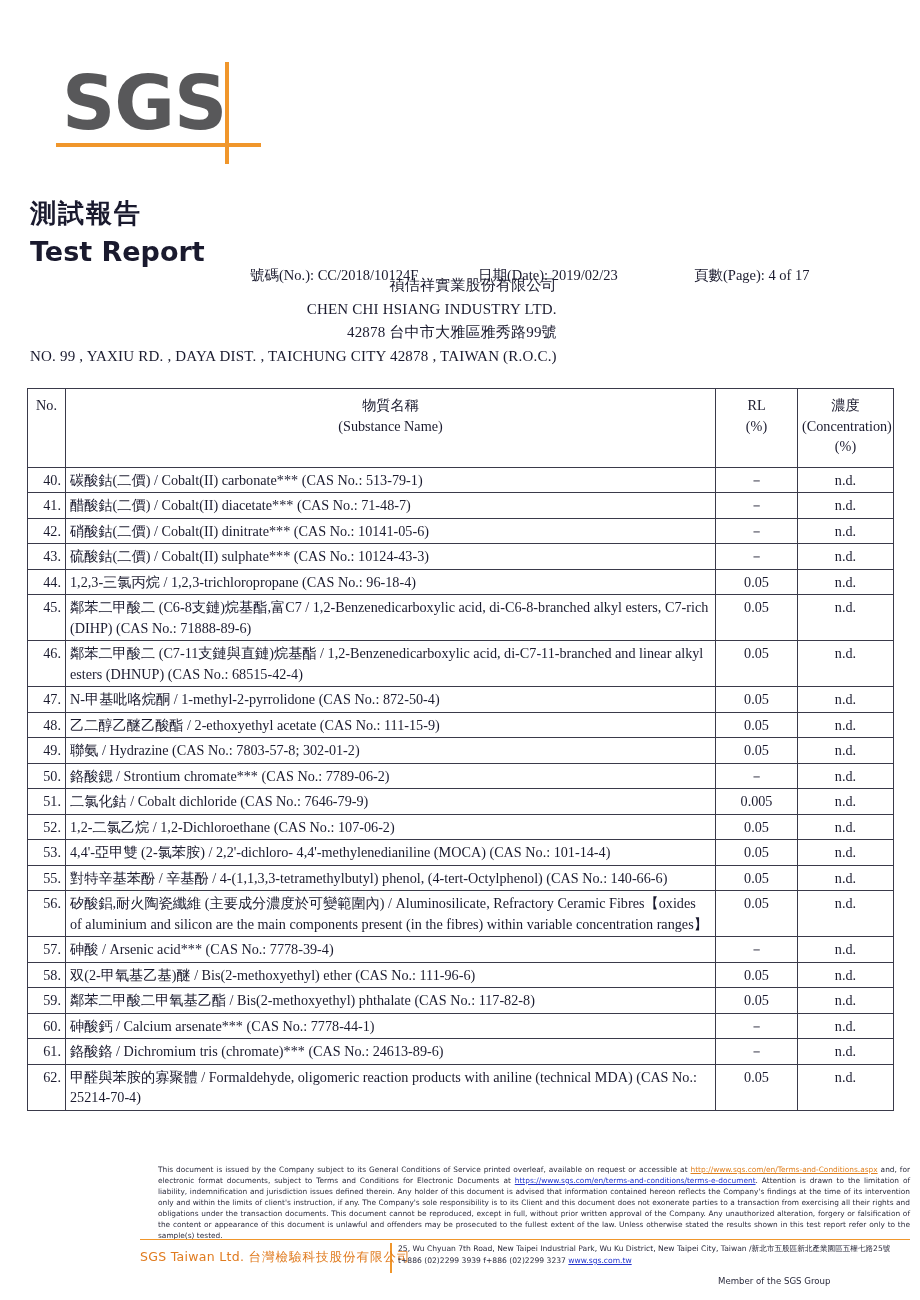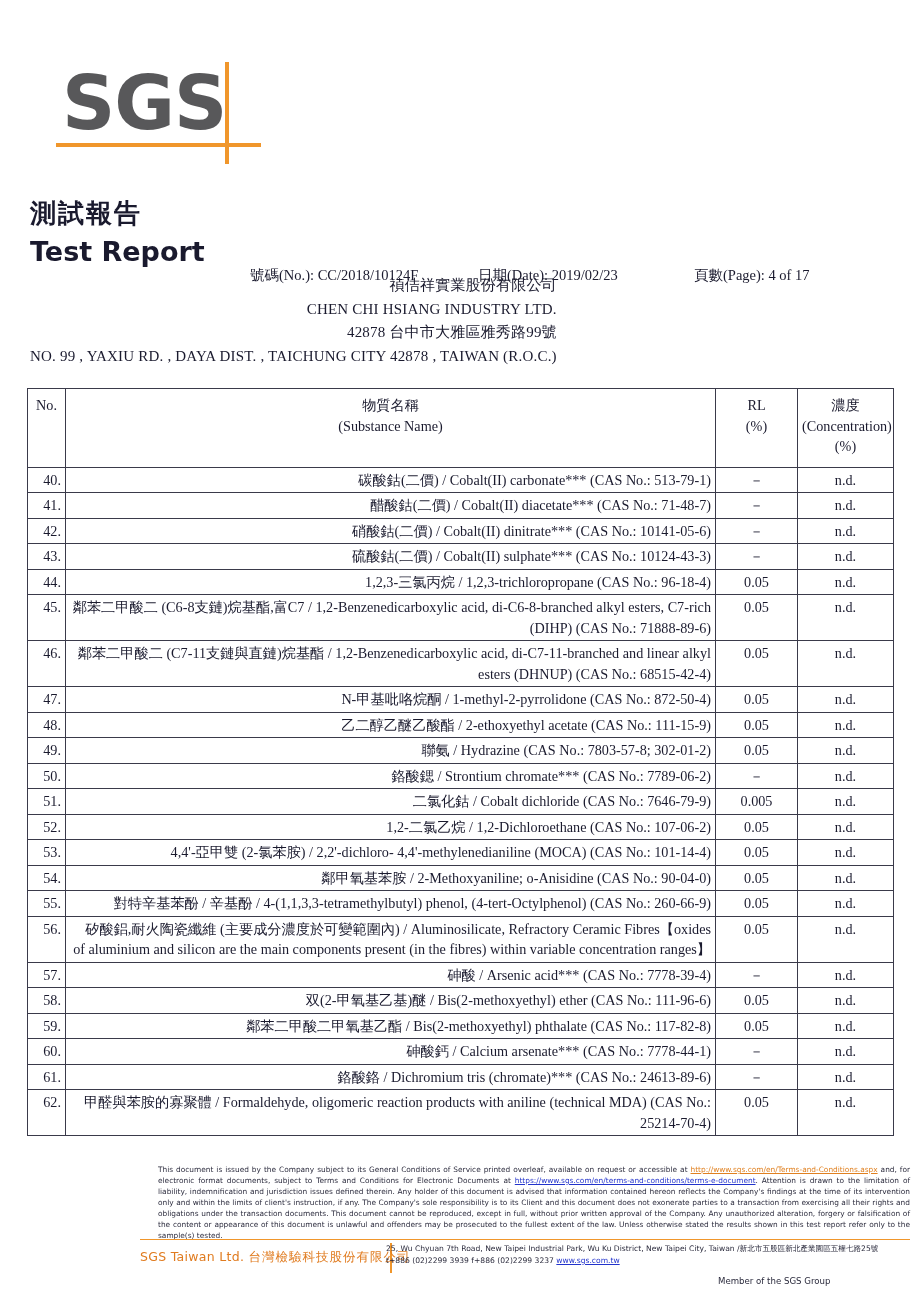--- a/index.html
+++ b/index.html
@@ -121,21 +121,21 @@
     padding-top: 6px;
     padding-bottom: 10px;
     margin-top: 35px;
   }
   col.c-no    { width: 38px; }
   col.c-name  { width: 650px; }
   col.c-rl    { width: 82px; }
   col.c-conc  { width: 96px; }
 
   td.no   { text-align: right; padding-right: 6px; white-space: nowrap; }
-  td.name { text-align: right; padding-left: 6px; }
+  td.name { text-align: left; padding-left: 6px; }
   td.rl, td.conc { text-align: center; white-space: nowrap; }
 
   .th-zh { display: block; }
   .th-en { display: block; }
 
   
   .footer {
     position: absolute;
     left: 0;
     top: 1160px;
@@ -180,21 +180,21 @@
   .foot-vrule {
     position: absolute;
     left: 390px;
     top: 1243px;
     width: 2px;
     height: 30px;
     background: #f0962b;
   }
   .foot-addr {
     position: absolute;
-    left: 386px;
+    left: 398px;
     top: 1243px;
     font-family: "DejaVu Sans", sans-serif;
     font-size: 7.6px;
     line-height: 12px;
     color: #2b2b3d;
     white-space: nowrap;
   }
   .foot-addr .web { color: #2233cc; text-decoration: underline; }
   .member {
     position: absolute;
@@ -336,28 +336,22 @@
           <td class="rl">0.05</td>
           <td class="conc">n.d.</td>
         </tr>
         <tr>
           <td class="no">53.</td>
           <td class="name">4,4'-亞甲雙 (2-氯苯胺) / 2,2'-dichloro- 4,4'-methylenedianiline (MOCA) (CAS No.: 101-14-4)</td>
           <td class="rl">0.05</td>
           <td class="conc">n.d.</td>
         </tr>
         <tr>
-          <td class="no">54.</td>
-          <td class="name">鄰甲氧基苯胺 / 2-Methoxyaniline; o-Anisidine (CAS No.: 90-04-0)</td>
-          <td class="rl">0.05</td>
-          <td class="conc">n.d.</td>
-        </tr>
-        <tr>
           <td class="no">55.</td>
-          <td class="name">對特辛基苯酚 / 辛基酚 / 4-(1,1,3,3-tetramethylbutyl) phenol, (4-tert-Octylphenol) (CAS No.: 260-66-9)</td>
+          <td class="name">對特辛基苯酚 / 辛基酚 / 4-(1,1,3,3-tetramethylbutyl) phenol, (4-tert-Octylphenol) (CAS No.: 140-66-6)</td>
           <td class="rl">0.05</td>
           <td class="conc">n.d.</td>
         </tr>
         <tr>
           <td class="no">56.</td>
           <td class="name">矽酸鋁,耐火陶瓷纖維 (主要成分濃度於可變範圍內) / Aluminosilicate, Refractory Ceramic Fibres【oxides of aluminium and silicon are the main components present (in the fibres) within variable concentration ranges】</td>
           <td class="rl">0.05</td>
           <td class="conc">n.d.</td>
         </tr>
         <tr>

